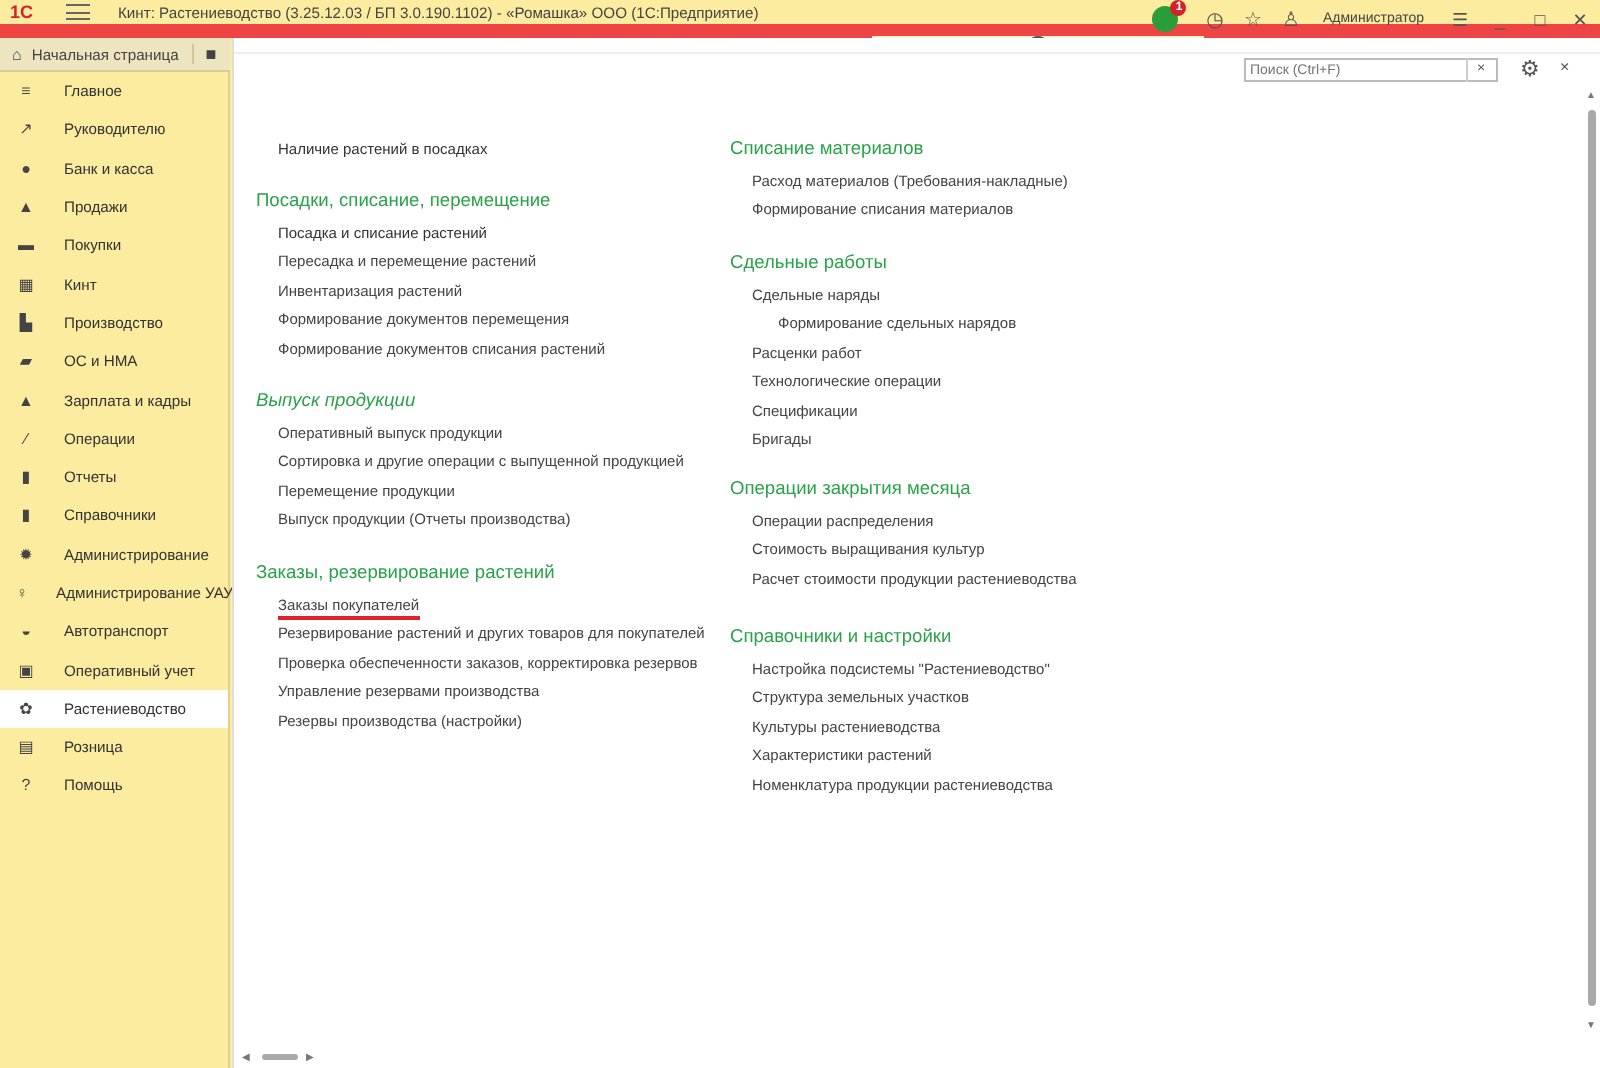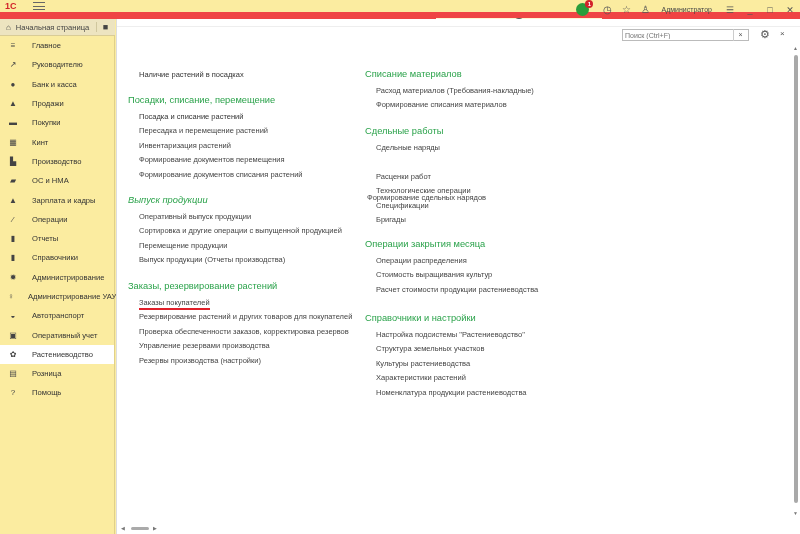--- a/index.html
+++ b/index.html
@@ -69,20 +69,21 @@
 </head>
 <body>
 
 <div class="titlebar">
   <span class="logo">1С</span>
   <span class="menu-icon">
       <i></i>
       <i></i>
       <i></i>
     </span>
+  <span class="app-title">Кинт: Растениеводство (3.25.12.03 / БП 3.0.190.1102) - «Ромашка» ООО  (1С:Предприятие)</span>
   <div class="global-search">
     <span class="q"></span>
     <span>Поиск Ctrl+Shift+F</span>
   </div>
   <div class="tb-right">
     <div class="notif">
       <span class="badge">1</span>
     </div>
     <span class="tb-icon">◷</span>
     <span class="tb-icon">☆</span>
@@ -210,21 +211,21 @@
       <div class="entry" style="top: 307.8px; left: 11px;">Проверка обеспеченности заказов, корректировка резервов</div>
       <div class="entry" style="top: 322.2px; left: 11px;">Управление резервами производства</div>
       <div class="entry" style="top: 336.6px; left: 11px;">Резервы производства (настройки)</div>
     </div>
   <div class="col col2" id="col2">
       <div class="sect" style="top: 50px; left: 0px;">Списание материалов</div>
       <div class="entry" style="top: 67px; left: 11px;">Расход материалов (Требования-накладные)</div>
       <div class="entry" style="top: 81.4px; left: 11px;">Формирование списания материалов</div>
       <div class="sect" style="top: 107px; left: 0px;">Сдельные работы</div>
       <div class="entry" style="top: 124px; left: 11px;">Сдельные наряды</div>
-      <div class="entry" style="top: 138.4px; left: 2px; margin-top: 36px;">Формирование сдельных нарядов</div>
+      <div class="entry" style="top: 138.4px; left: 24px;">Формирование сдельных нарядов</div>
       <div class="entry" style="top: 152.8px; left: 11px;">Расценки работ</div>
       <div class="entry" style="top: 167.2px; left: 11px;">Технологические операции</div>
       <div class="entry" style="top: 181.6px; left: 11px;">Спецификации</div>
       <div class="entry" style="top: 196px; left: 11px;">Бригады</div>
       <div class="sect" style="top: 220px; left: 0px;">Операции закрытия месяца</div>
       <div class="entry" style="top: 237px; left: 11px;">Операции распределения</div>
       <div class="entry" style="top: 251.4px; left: 11px;">Стоимость выращивания культур</div>
       <div class="entry" style="top: 265.8px; left: 11px;">Расчет стоимости продукции растениеводства</div>
       <div class="sect" style="top: 294px; left: 0px;">Справочники и настройки</div>
       <div class="entry" style="top: 311px; left: 11px;">Настройка подсистемы "Растениеводство"</div>

